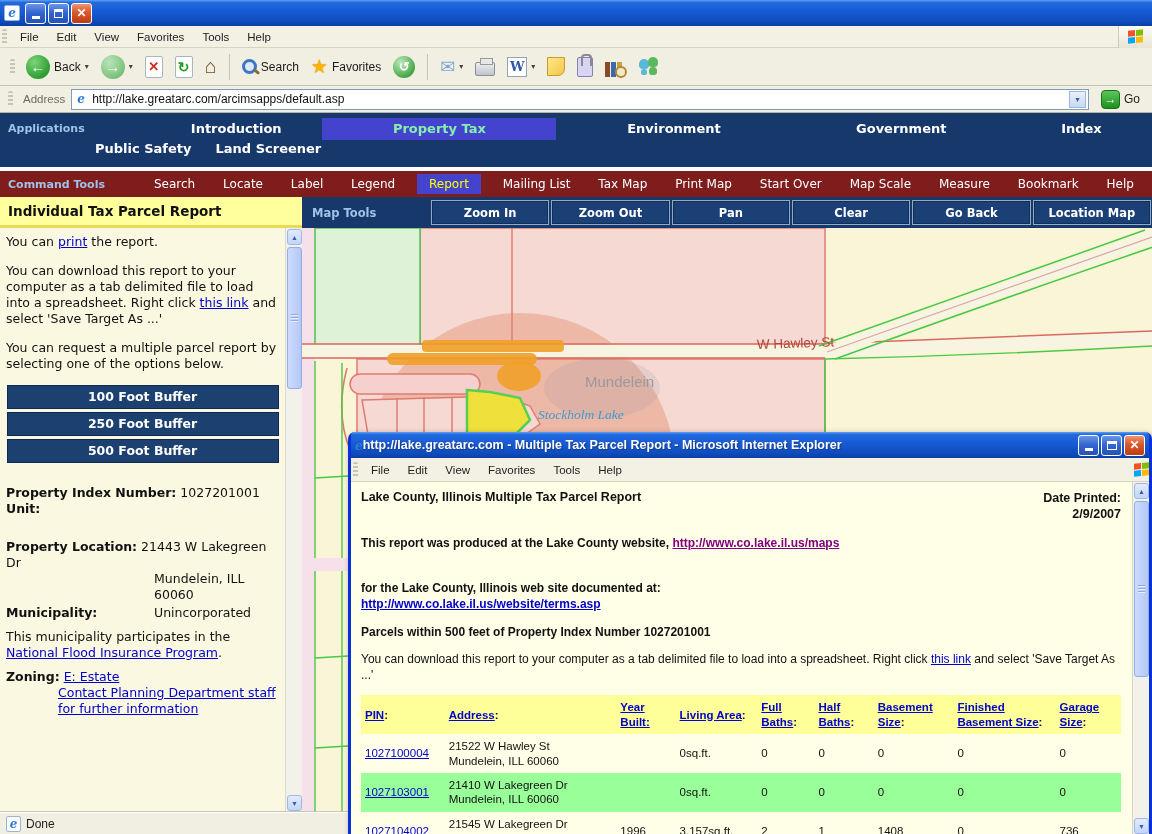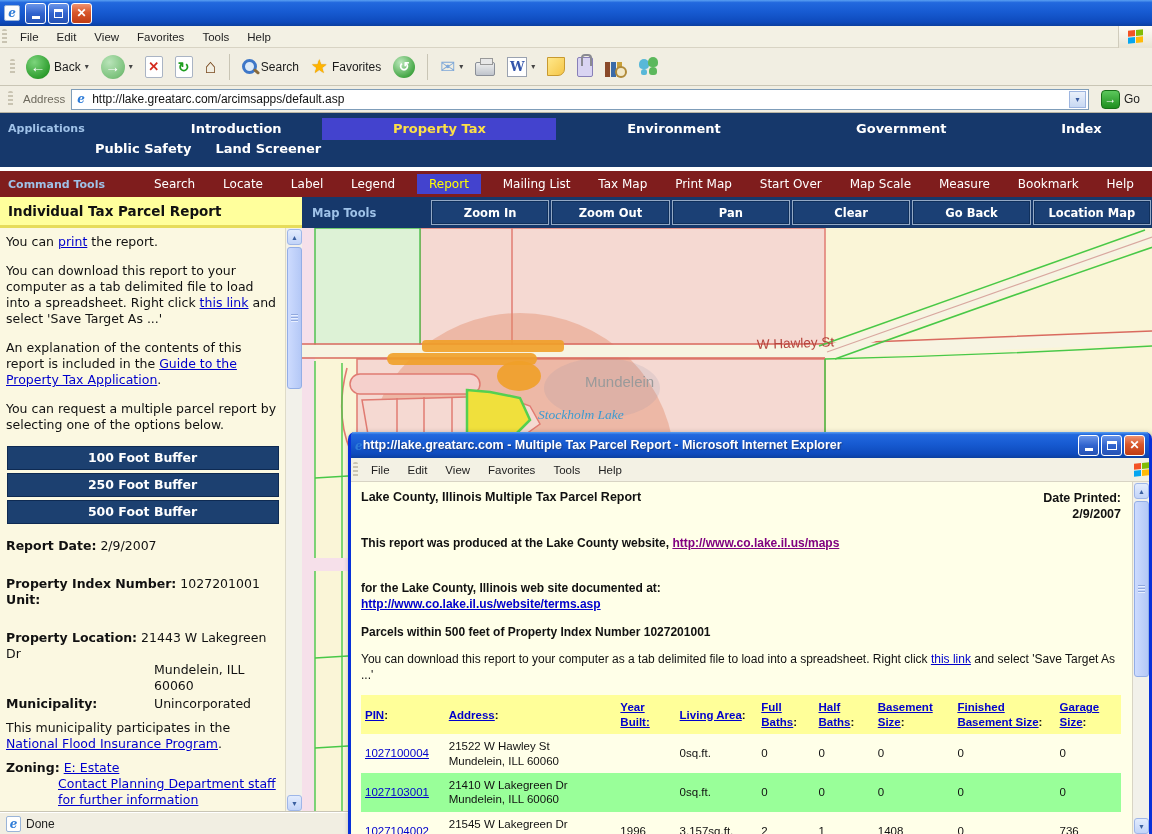--- a/index.html
+++ b/index.html
@@ -96,21 +96,21 @@
     border:1px solid #187018; color:#fff; display:flex; align-items:center; justify-content:center; font-size:12px; font-weight:bold; }
   .go-ico::before{content:"\2192";}
 
   
   .navbar { position:absolute; left:0; top:113px; width:1152px; height:54px; background:#16386B; color:#fff;
     font-family:"DejaVu Sans",sans-serif; }
   .nav-row1 { display:flex; align-items:center; height:28px; padding-top:3px; }
   .apps-label { width:150px; padding-left:8px; font-size:11px; font-weight:bold; color:#9FC2E8; }
   .nav-item { font-size:13px; font-weight:bold; text-align:center; }
   .nav-intro { flex:1.1; } .nav-env { flex:1.5; } .nav-gov { flex:1.4; } .nav-index { flex:0.9; }
-  .nav-selected { width:234px; height:22px; line-height:22px; background:#4343CE; color:#fde047; }
+  .nav-selected { width:234px; height:22px; line-height:22px; background:#4343CE; color:#86efac; }
   .nav-row2 { display:flex; align-items:flex-start; height:24px; padding-left:95px; gap:24px; }
   .nav-white-line { position:absolute; left:0; top:167px; width:1152px; height:4px; background:#FFFFFF; }
 
   
   .commandbar { position:absolute; left:0; top:171px; width:1152px; height:26px; background:#7f1d1d;
     display:flex; align-items:center; font-family:"DejaVu Sans",sans-serif; }
   .cmd-label { width:148px; padding-left:8px; font-size:11px; font-weight:bold; color:#9FC2E8; }
   .cmd-items { flex:1; display:flex; justify-content:space-between; align-items:center; padding-right:12px; }
   .cmd-item { font-size:12px; color:#fff; padding:3px 6px; white-space:nowrap; }
   .cmd-item.selected { background:#4343CE; color:#FFFF00; padding:3px 12px; }
@@ -359,26 +359,24 @@
     <span class="mt-btn">Zoom Out</span>
     <span class="mt-btn">Pan</span>
     <span class="mt-btn">Clear</span>
     <span class="mt-btn">Go Back</span>
     <span class="mt-btn">Location Map</span>
   </div>
 
   <div class="left-content">
     <p><span>You can </span><a>print</a><span> the report.</span></p>
     <p><span>You can download this report to your computer as a tab delimited file to load into a spreadsheet. Right click </span><a>this link</a><span> and select 'Save Target As ...'</span></p>
-    <p><span>An explanation of the contents of this report is included in the </span><a>Guide to the Property Tax Application</a><span>.</span></p>
     <p>You can request a multiple parcel report by selecting one of the options below.</p>
     <button class="buffer-btn">100 Foot Buffer</button>
     <button class="buffer-btn">250 Foot Buffer</button>
     <button class="buffer-btn">500 Foot Buffer</button>
-    <div class="field"><b>Report Date:</b> <span>2/9/2007</span></div>
     <div class="field" style="margin-top:22px"><b>Property Index Number:</b> <span>1027201001</span></div>
     <div><b>Unit:</b></div>
     <div class="field" style="margin-top:22px"><b>Property Location:</b> <span>21443 W Lakegreen Dr</span>
       <div class="loc-line2">Mundelein, ILL 60060</div>
     </div>
     <div class="two-col">
         <b>Municipality:</b>
         <span>Unincorporated</span>
       </div>
     <div class="flood"><span>This municipality participates in the </span><a>National Flood Insurance Program</a><span>.</span></div>

